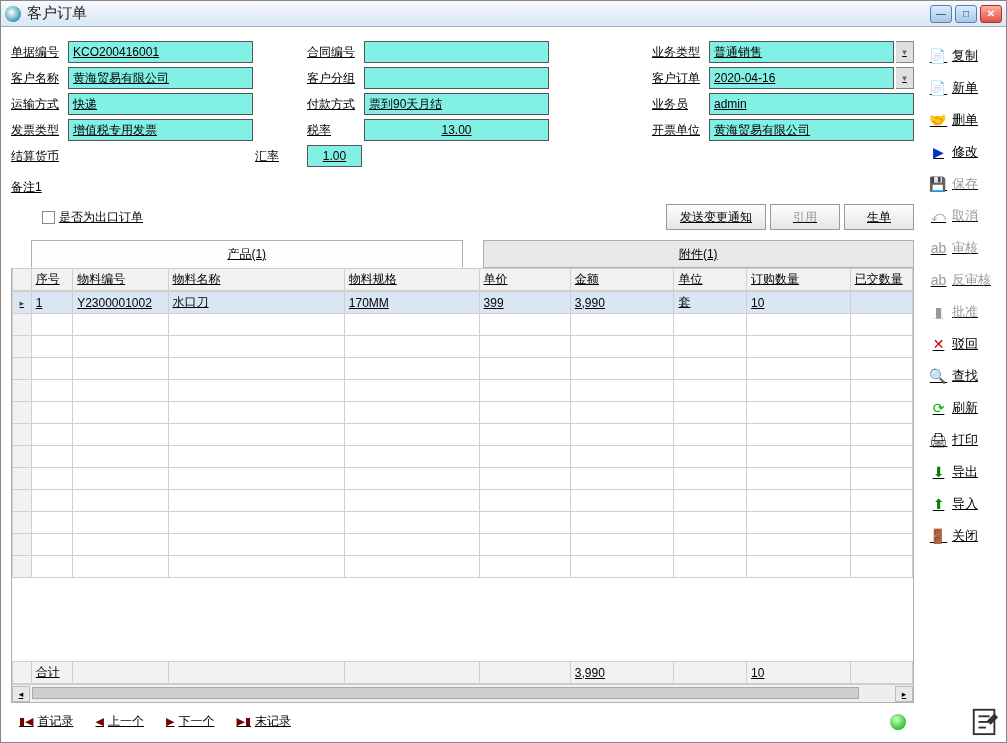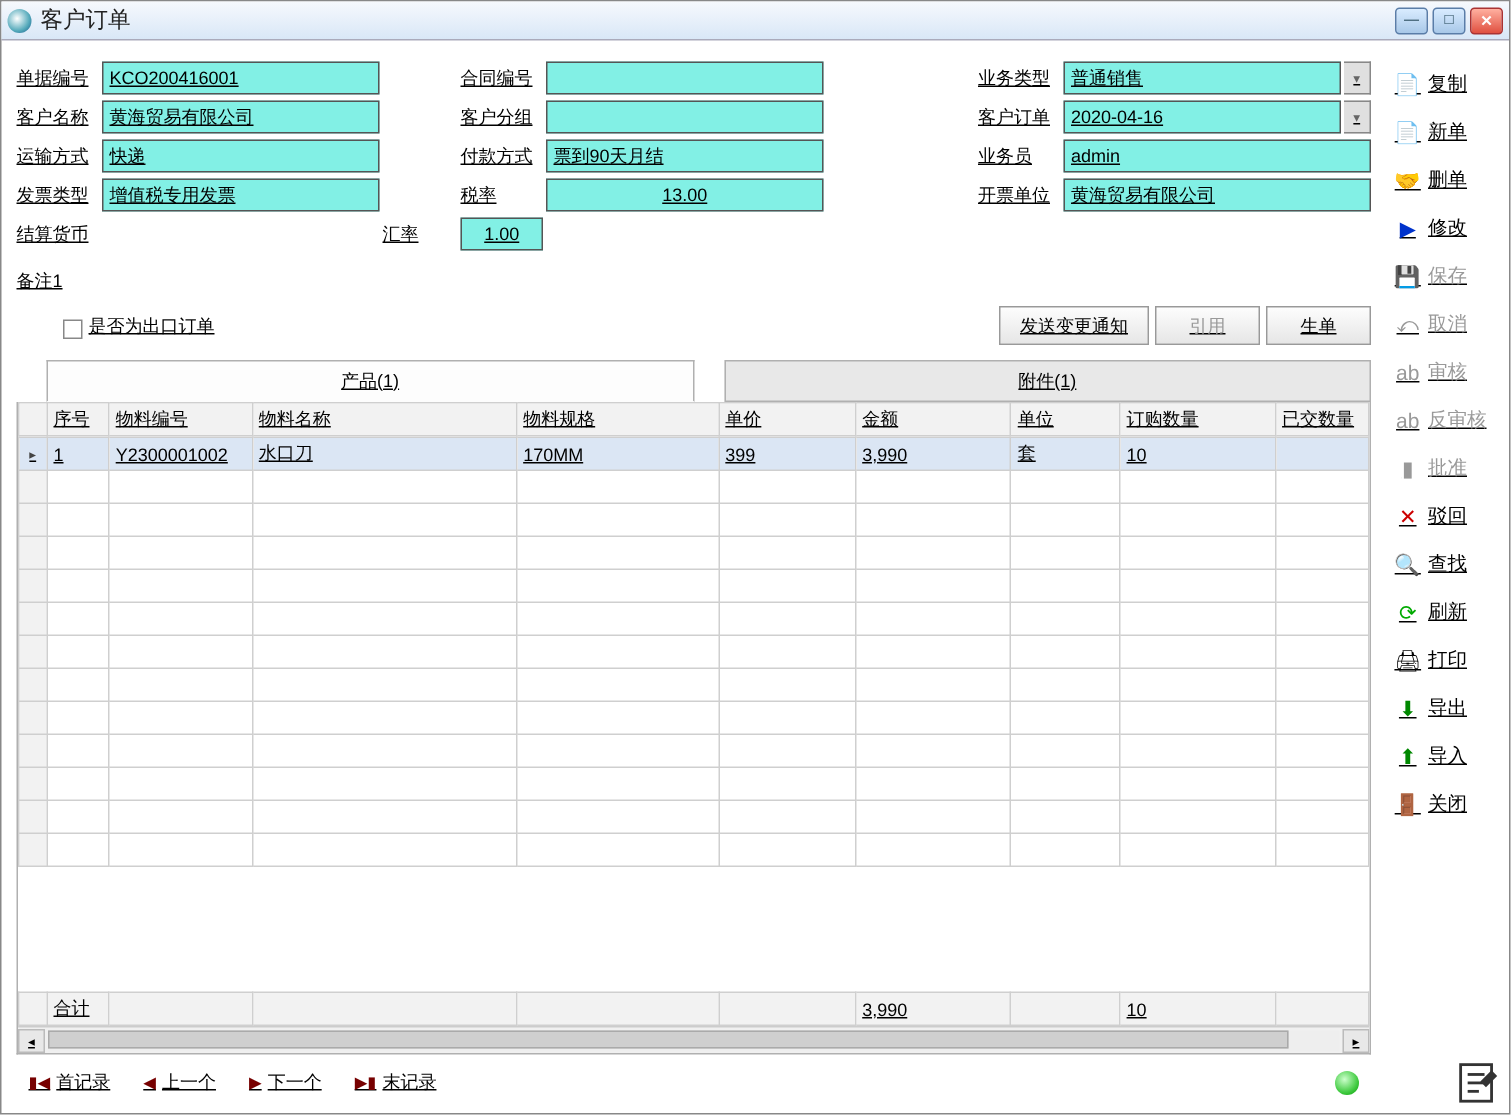--- a/index.html
+++ b/index.html
@@ -20,21 +20,21 @@
 .side .edit-ico { width: 30px; height: 30px; margin-top: auto; margin-left: auto; }
 .form { display: grid; grid-template-columns: 55px 185px 50px 55px 185px 1fr 55px 185px 18px; gap: 4px 2px; align-items: center; margin-bottom: 10px; }
 .form .lbl { text-align: left; white-space: nowrap; }
 .form .fld { background: #82f0e5; border: 1px solid #555; height: 22px; padding: 2px 4px; display: flex; align-items: center; }
 .form .fld.r { justify-content: center; }
 .form .fld.dd { background: #82f0e5; }
 .dd-arrow { width: 18px; height: 22px; background: #e0e0e0; border: 1px solid #888; border-left: none; display: flex; align-items: center; justify-content: center; font-size: 9px; color: #666; }
 .remark-row { display: flex; align-items: center; gap: 6px; margin-top: 2px; }
 .remark-row .fld { flex: 1; }
 .row2 { display: flex; align-items: center; margin: 8px 0 10px 0; }
-.chk { display: flex; align-items: flex-end; gap: 4px; padding-left: 31px; }
+.chk { display: flex; align-items: center; gap: 4px; padding-left: 31px; }
 .chk .box { width: 13px; height: 13px; border: 1px solid #888; background: #fff; }
 .btn-mid { width: 70px; height: 26px; border: 1px solid #999; background: linear-gradient(#fdfdfd,#e6e6e6); display: flex; align-items: center; justify-content: center; margin-left: 4px; cursor: pointer; }
 .btn-mid.wide { width: 100px; }
 .btn-mid.dis { color: #999; }
 .tabs { display: flex; }
 .tab { flex: 1; height: 28px; border: 1px solid #b0b0b0; display: flex; align-items: center; justify-content: center; background: #e8e8e8; cursor: pointer; margin-left: 20px; }
 .tab.active { background: #fdfdfd; border-bottom: 1px solid #fdfdfd; }
 .grid-wrap { flex: 1; border: 1px solid #b0b0b0; border-top: none; position: relative; overflow: hidden; display: flex; flex-direction: column; }
 table { border-collapse: collapse; width: 100%; table-layout: fixed; }
 th, td { border: 1px solid #cfcfcf; height: 22px; padding: 2px 4px; text-align: left; font-weight: normal; overflow: hidden; white-space: nowrap; }

